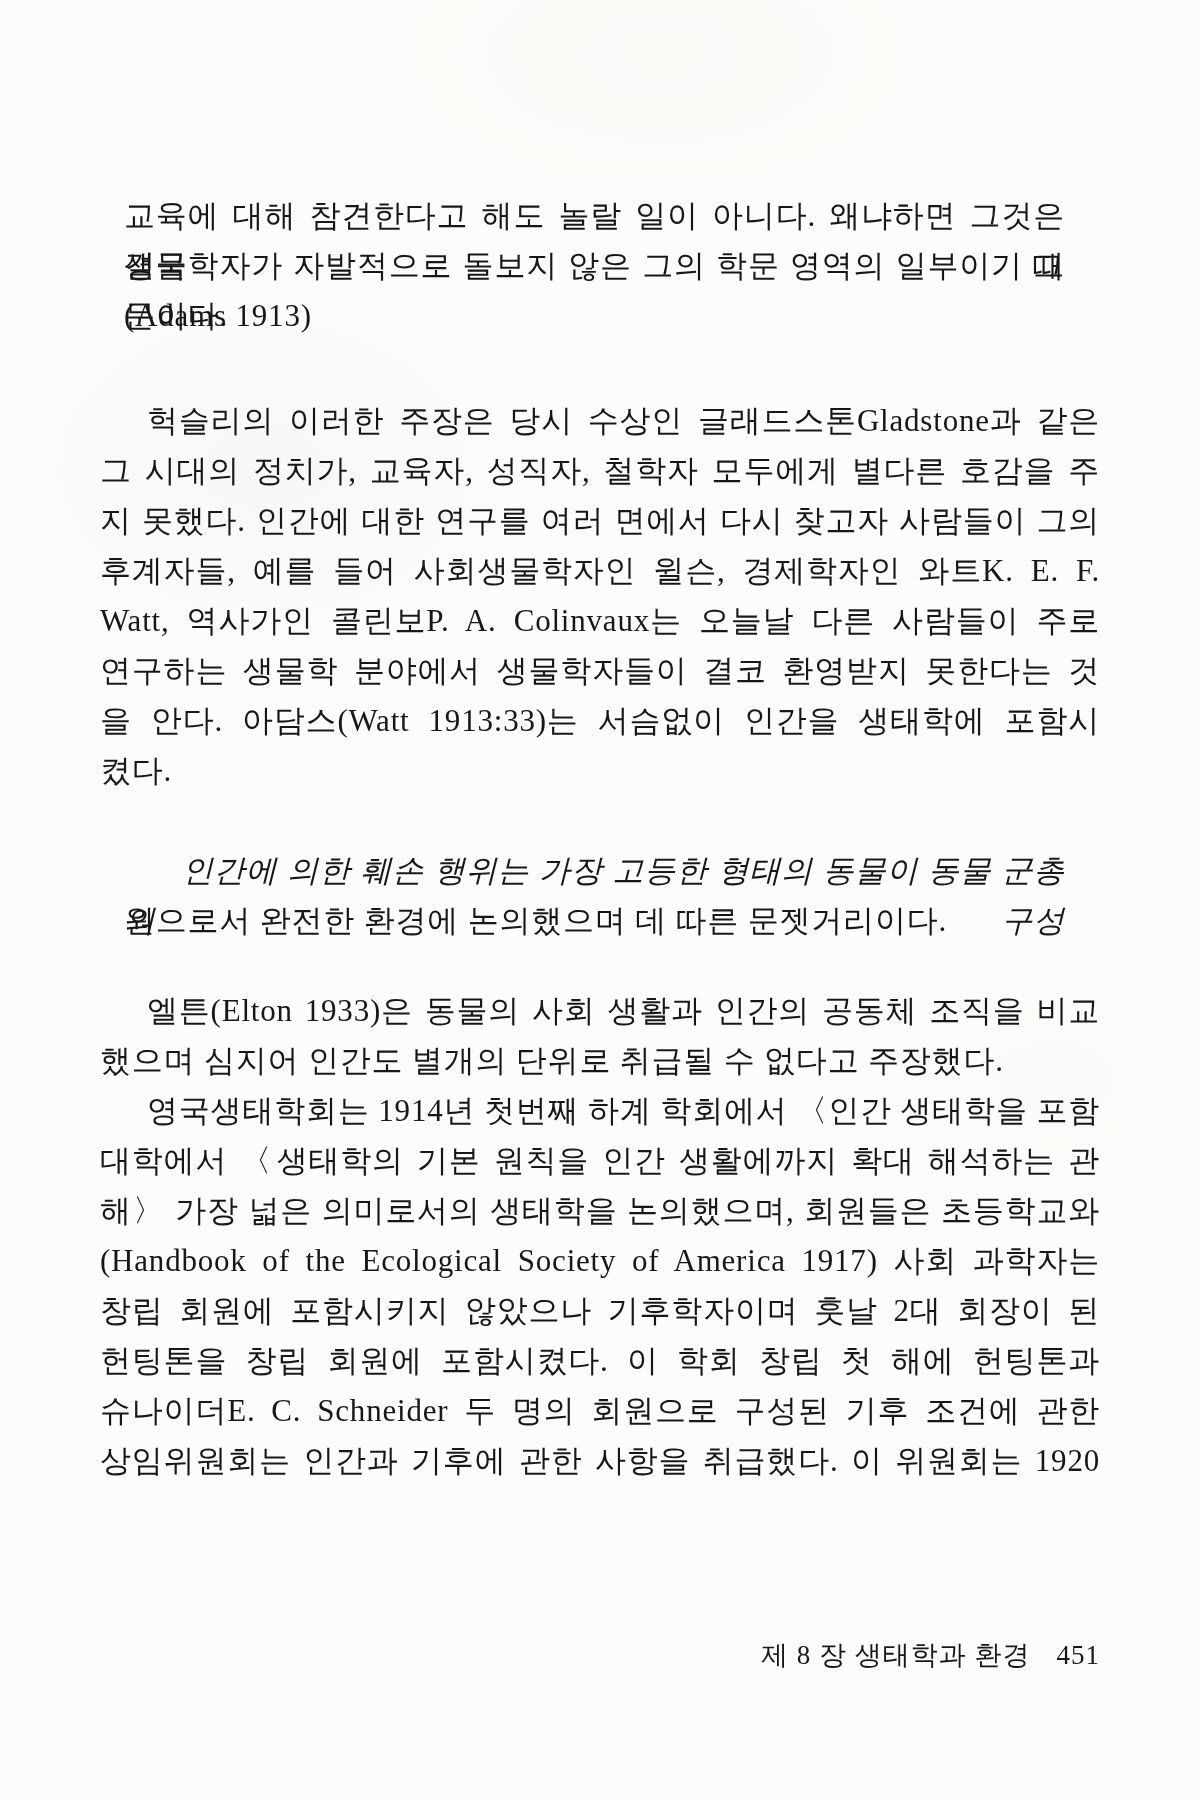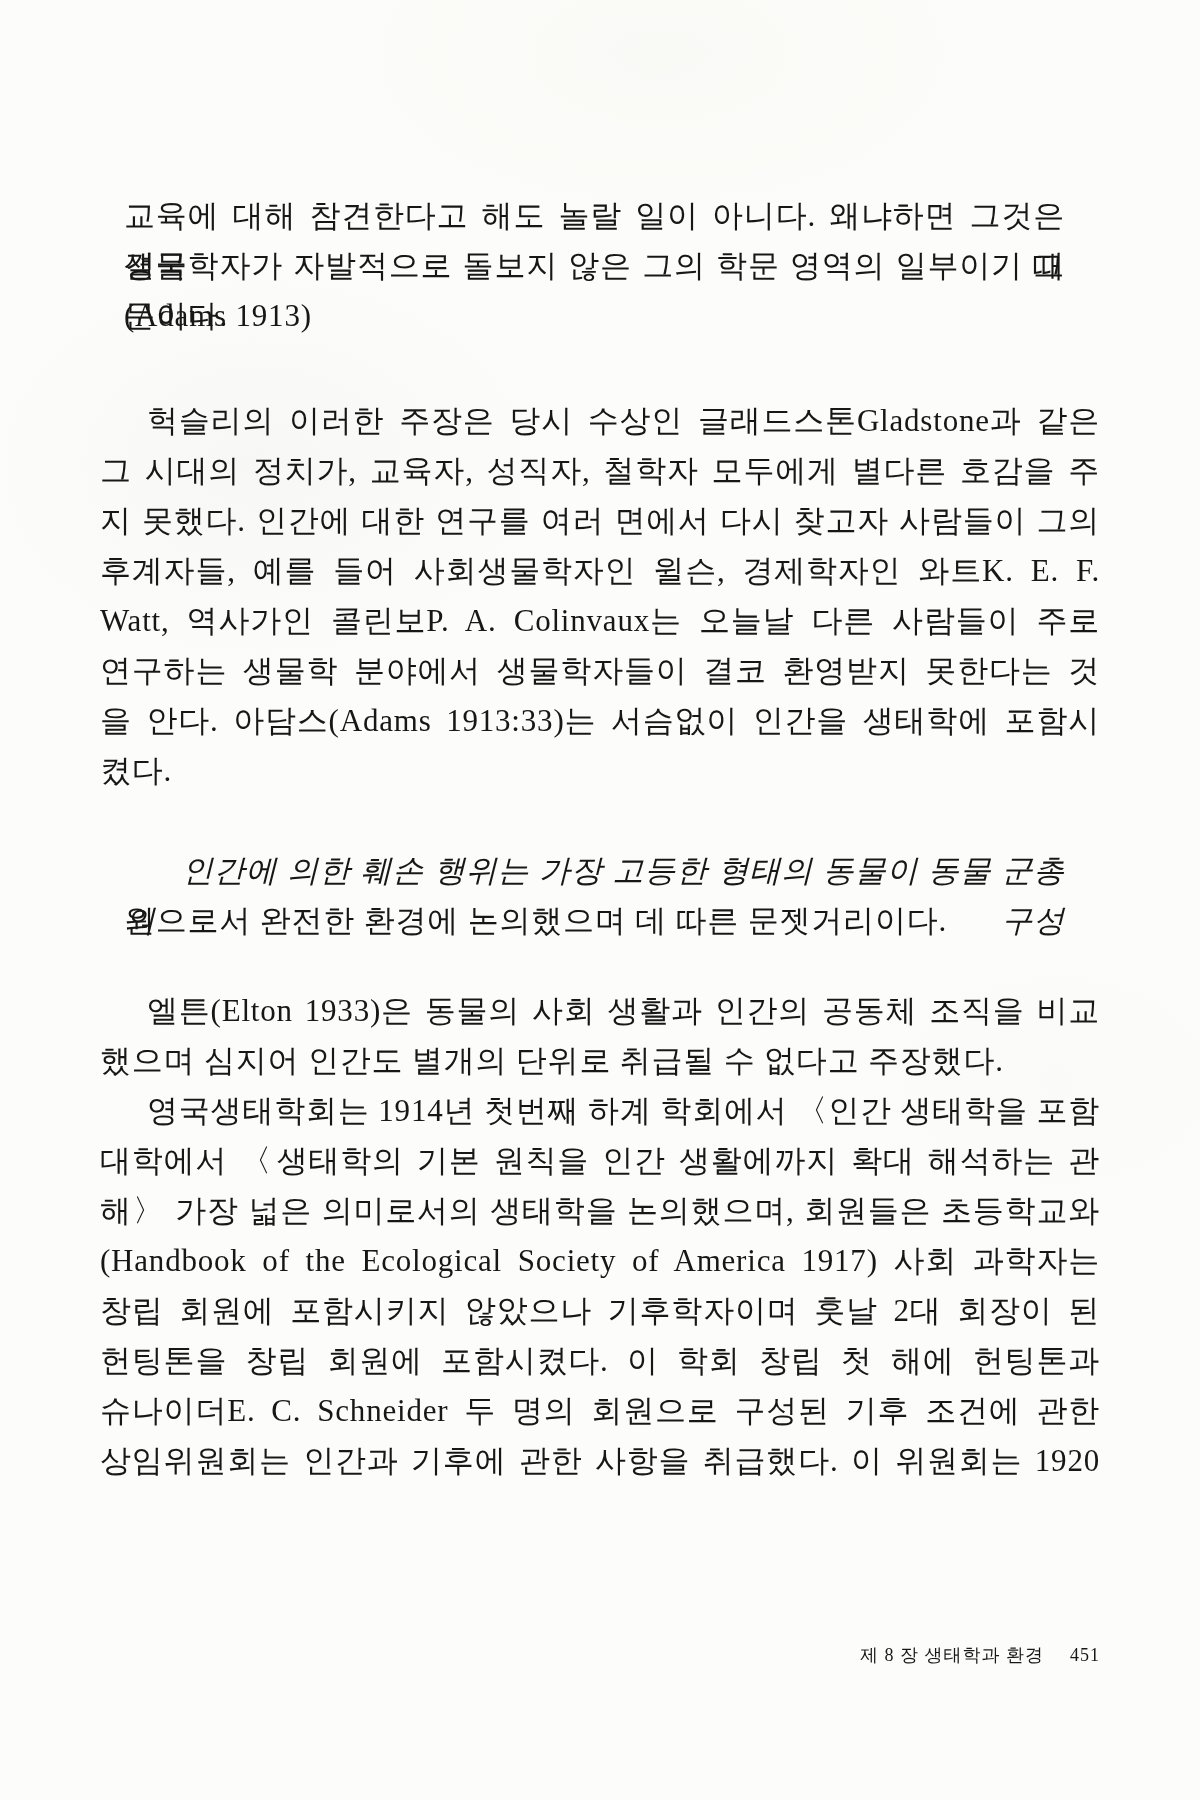--- a/index.html
+++ b/index.html
@@ -50,21 +50,21 @@
   .gap-after-quote1   { margin-top: 55px; }
   .gap-before-quote2  { margin-top: 50px; }
   .gap-after-quote2   { margin-top: 40px; }
 
   .footer {
     position: absolute;
     left: 100px;
     top: 1630px;
     width: 1000px;
     text-align: right;
-    font-size: 18px;
+    font-size: 27px;
     line-height: 50px;
     letter-spacing: 1px;
     color: #171717;
   }
   .footer .pgnum { margin-left: 26px; }
 </style>
 </head>
 <body>
 
 <div class="page">
@@ -75,21 +75,21 @@
         <div class="line">(Adams 1913)</div>
       </section>
 
     <section class="block block-para gap-after-quote1">
         <div class="line indent just">헉슬리의 이러한 주장은 당시 수상인 글래드스톤Gladstone과 같은</div>
         <div class="line just">그 시대의 정치가, 교육자, 성직자, 철학자 모두에게 별다른 호감을 주</div>
         <div class="line just">지 못했다. 인간에 대한 연구를 여러 면에서 다시 찾고자 사람들이 그의</div>
         <div class="line just">후계자들, 예를 들어 사회생물학자인 윌슨, 경제학자인 와트K. E. F.</div>
         <div class="line just">Watt, 역사가인 콜린보P. A. Colinvaux는 오늘날 다른 사람들이 주로</div>
         <div class="line just">연구하는 생물학 분야에서 생물학자들이 결코 환영받지 못한다는 것</div>
-        <div class="line just">을 안다. 아담스(Adams 1913:33)는 서슴없이 인간을 생태학에 포함시</div>
+        <div class="line just">을 안다. 아담스(Watt 1913:33)는 서슴없이 인간을 생태학에 포함시</div>
         <div class="line">켰다.</div>
       </section>
 
     <section class="block block-quote quote-first-indent gap-before-quote2">
         <div class="line indent just">인간에 의한 훼손 행위는 가장 고등한 형태의 동물이 동물 군총의 구성</div>
         <div class="line">원으로서 완전한 환경에 논의했으며 데 따른 문젯거리이다.</div>
       </section>
 
     <section class="block block-para gap-after-quote2">
         <div class="line indent just">엘튼(Elton 1933)은 동물의 사회 생활과 인간의 공동체 조직을 비교</div>

